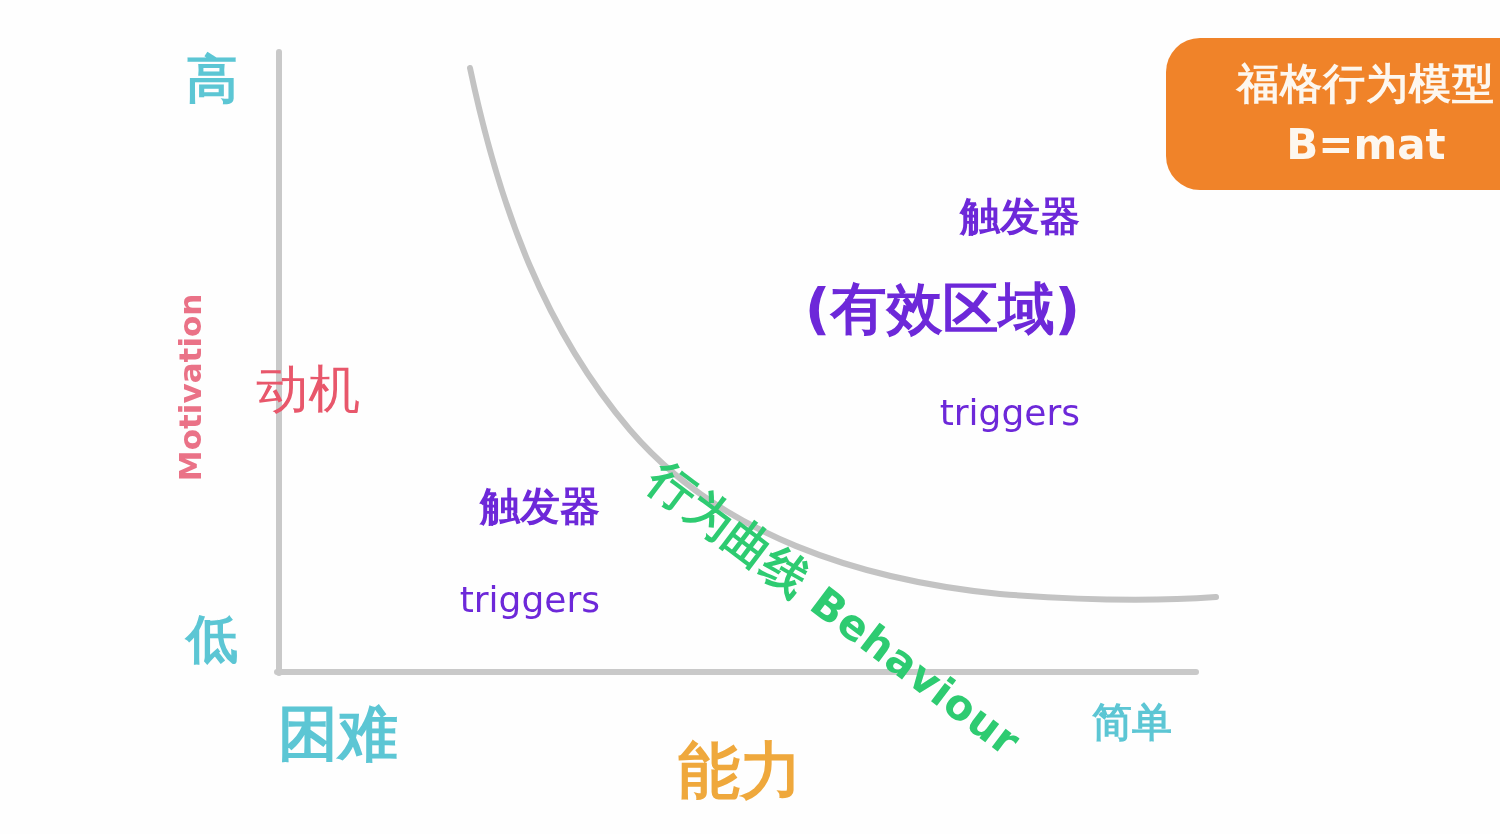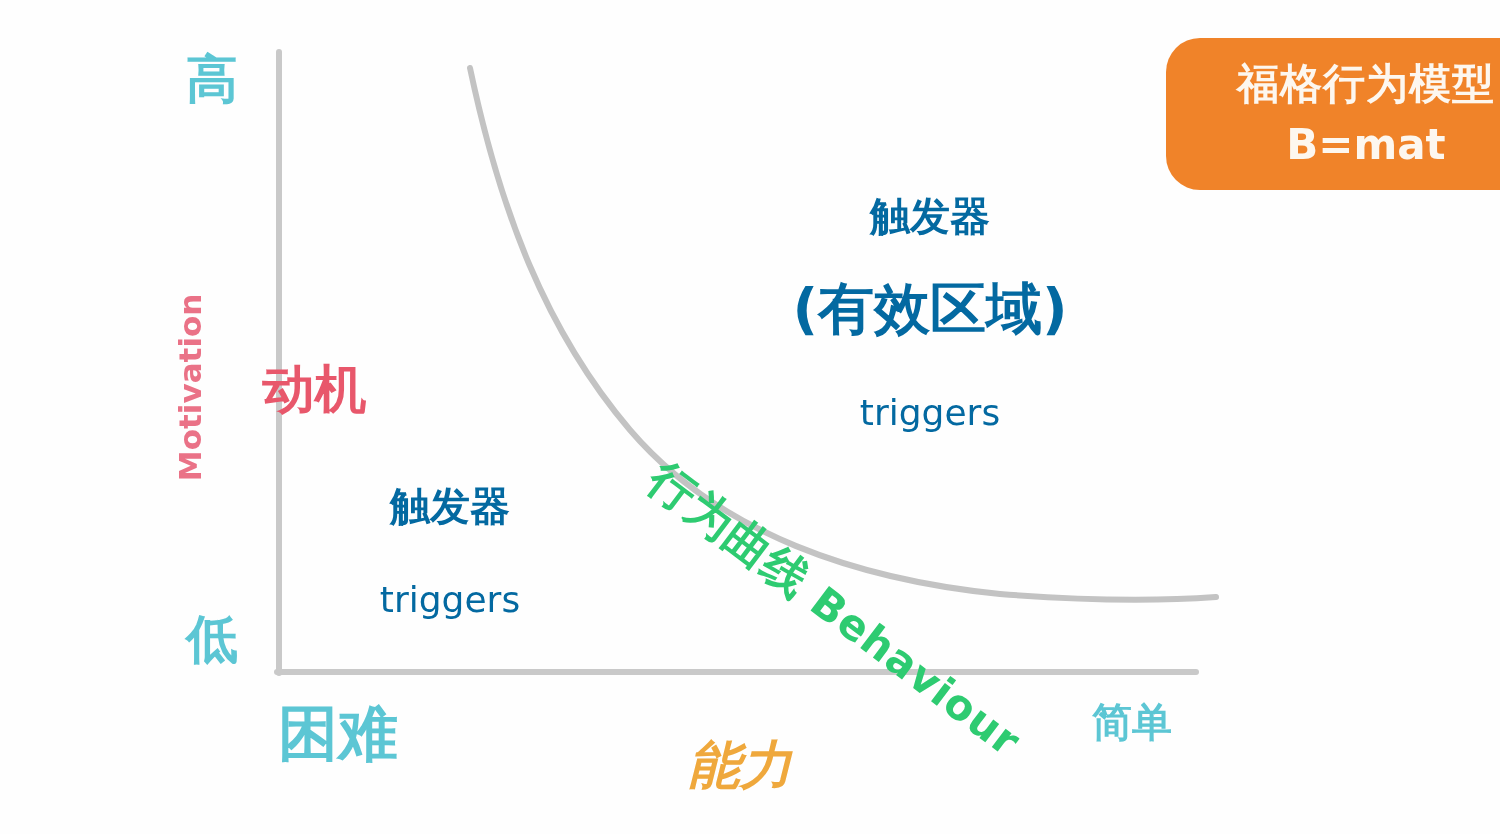--- a/index.html
+++ b/index.html
@@ -46,21 +46,21 @@
     font-size: 52px;
     color: #5cc6d4;
     font-weight: 700;
   }
 
   
   #y-title-cn {
     left: 190px; top: 305px;
     font-size: 52px;
     color: #e8576b;
-    font-weight: 700;
+    font-weight: 400;
     text-align: right;
     line-height: 1.08;
   }
 
   
   #y-title-en {
     left: 95px; top: 370px;
     font-size: 31px;
     color: #ea7287;
     font-weight: 600;
@@ -85,28 +85,28 @@
   }
 
   
   #x-title {
     left: 600px; top: 700px;
     width: 280px;
     text-align: center;
     color: #efa83c;
     font-weight: 700;
   }
-  #x-title .cn { font-size: 52px; display: block; font-style: italic; }
+  #x-title .cn { font-size: 62px; display: block; }
   #x-title .en { font-size: 38px; display: block; margin-top: 2px; }
 
   
   .trigger-block {
-    color: #0369a1;
-    font-weight: 700;
-    text-align: center;
+    color: #6d28d9;
+    font-weight: 700;
+    text-align: right;
   }
   .trigger-block .l1 { font-size: 40px; display: block; }
   .trigger-block .l2 { font-size: 56px; display: block; margin-top: 4px; }
   .trigger-block .l3 { font-size: 36px; display: block; margin-top: 16px; font-weight: 500; }
 
   #trigger-active {
     left: 780px; top: 158px;
     width: 300px;
   }
   #trigger-inactive {

